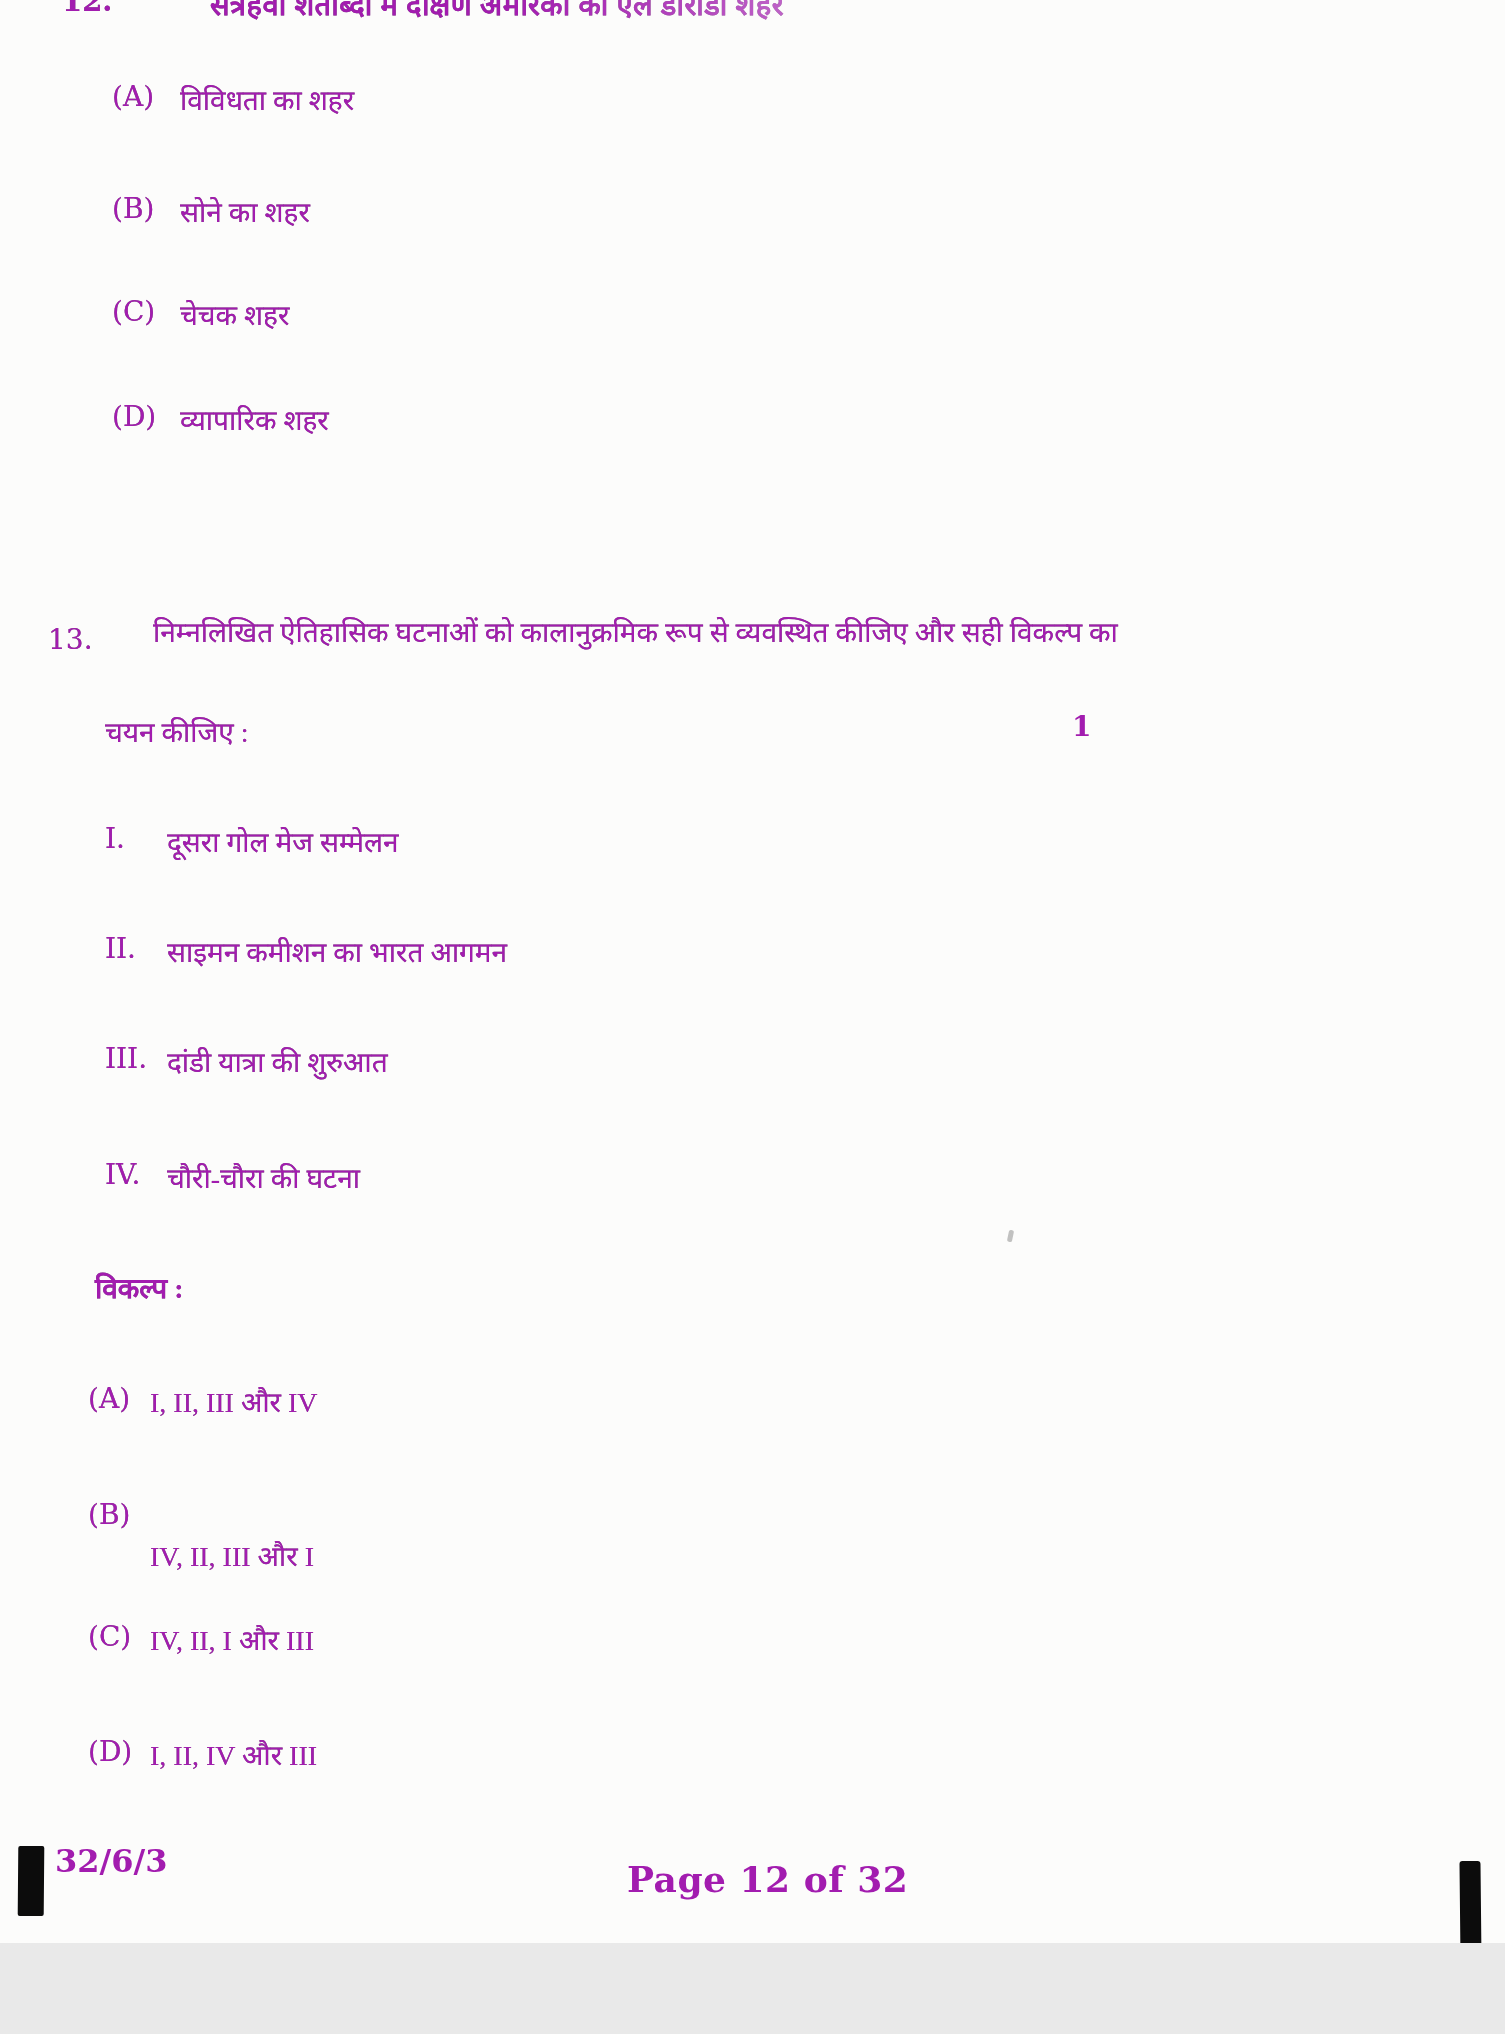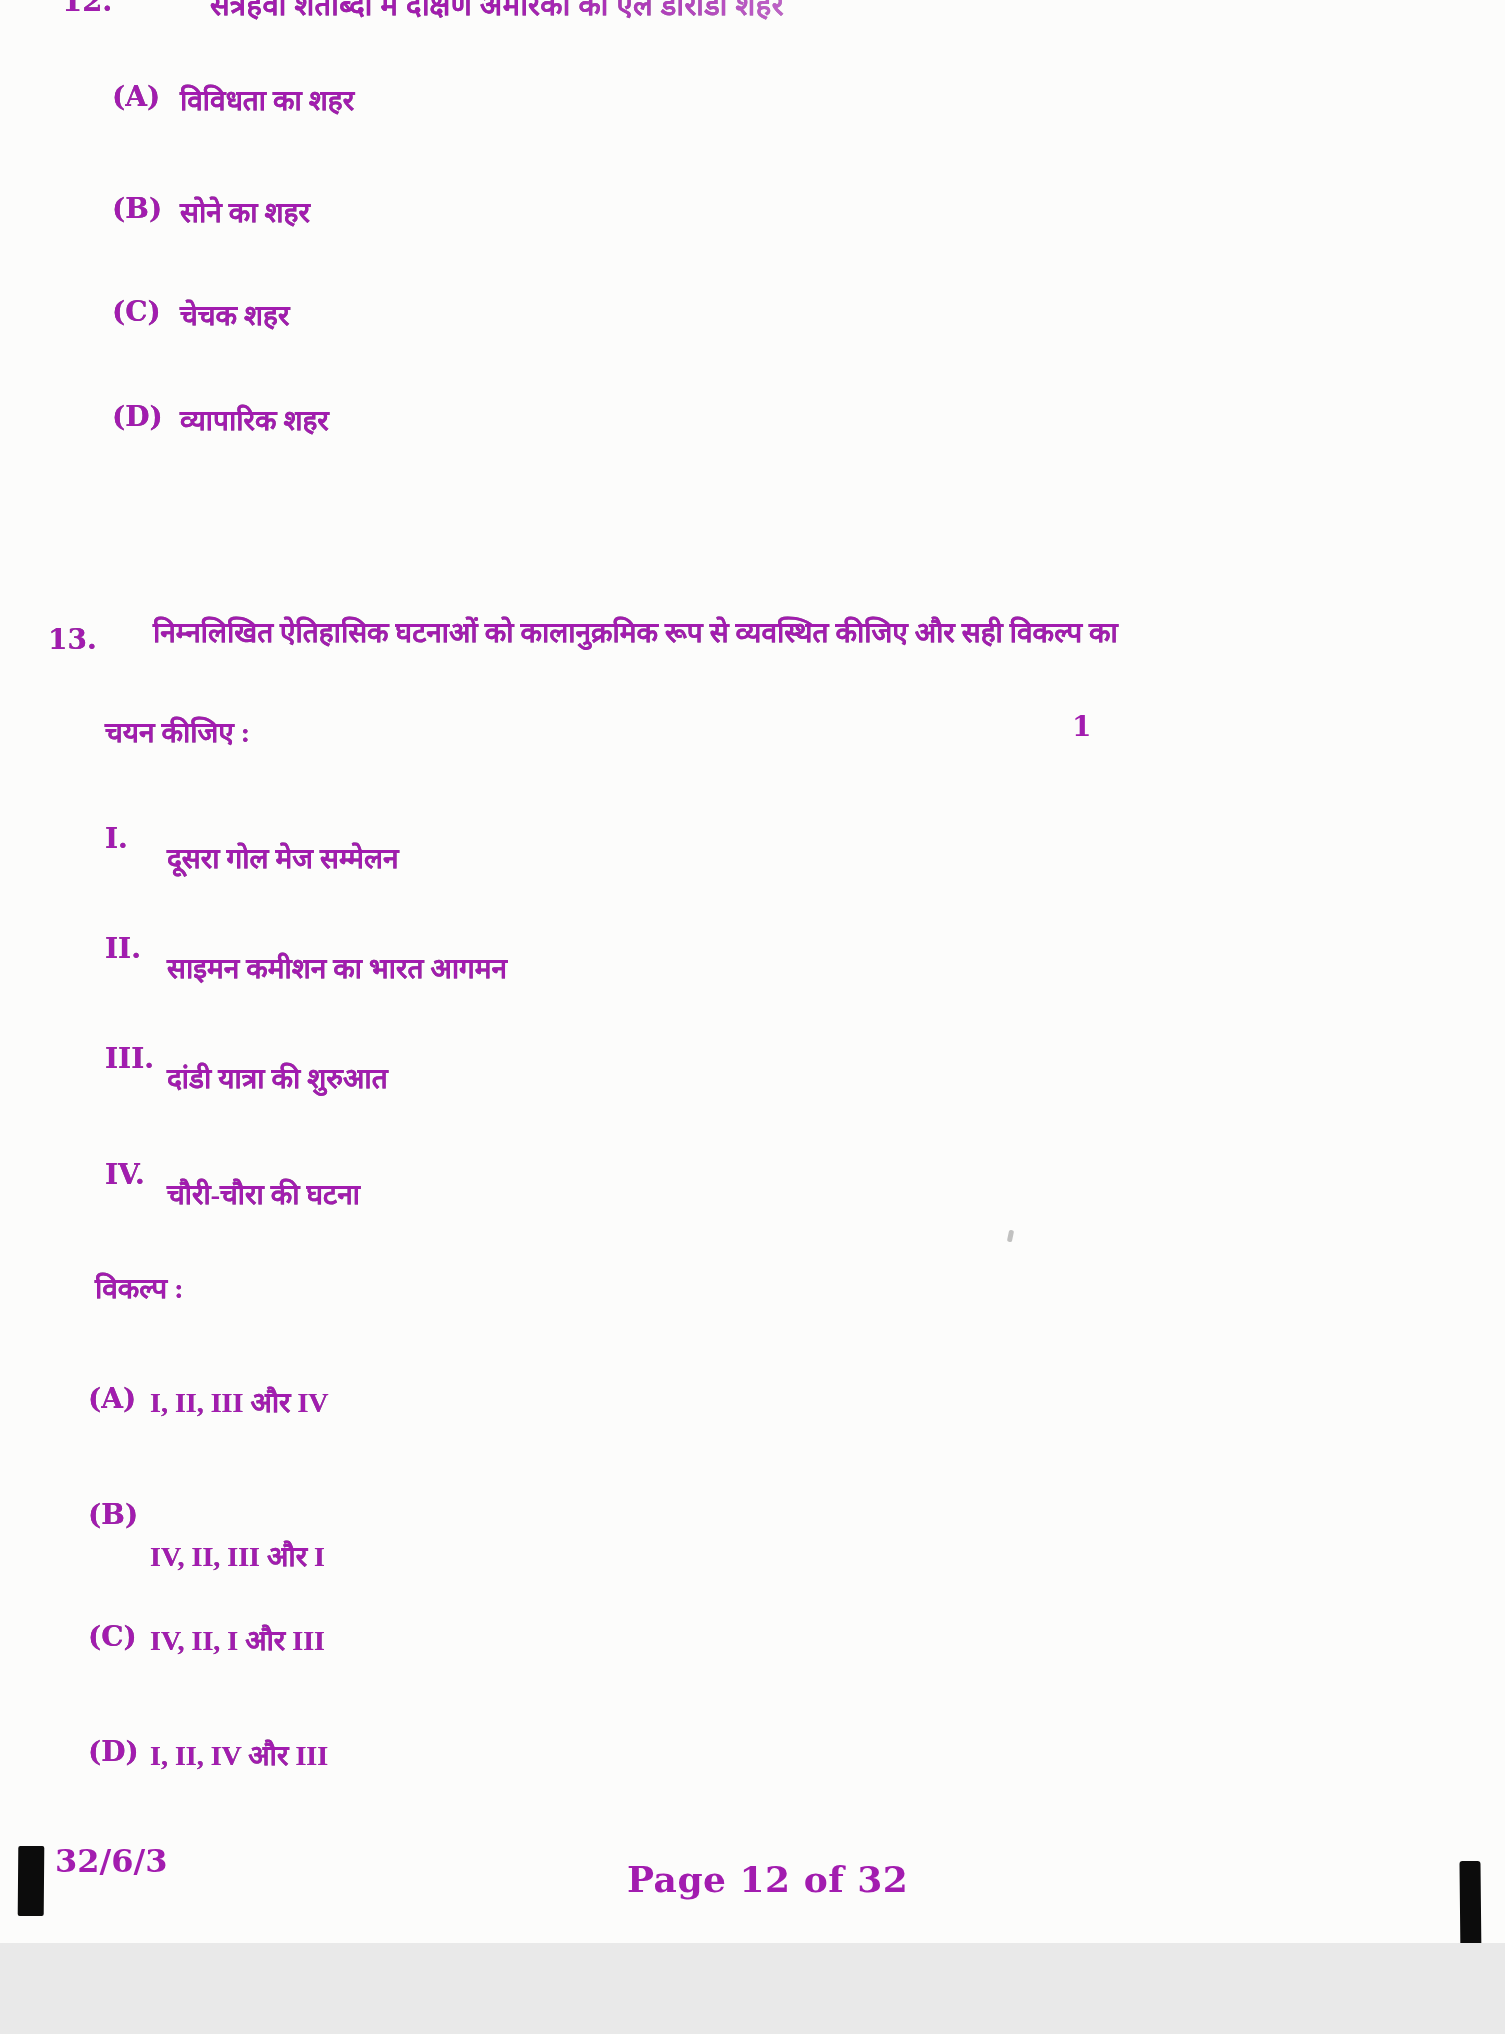--- a/index.html
+++ b/index.html
@@ -6,40 +6,40 @@
   .page{
     position:relative;
     width:1505px;height:1943px;
     margin:0 auto;
     background:#fcfcfb;
     overflow:hidden;
     font-family:"Liberation Serif","DejaVu Serif",serif;
     color:#a21caf;
   }
   .abs{position:absolute;white-space:nowrap;}
-  .ink{font-weight:700;text-shadow:0 0 .6px rgba(10,10,10,.55);}
+  .ink{font-weight:400;text-shadow:0 0 .6px rgba(10,10,10,.55);}
   .qnum{font-family:"DejaVu Serif","Liberation Serif",serif;}
   
   .q12-stem-row{
     top:-16px;left:0;width:1100px;height:46px;
     font-size:29px;font-weight:700;
     filter:blur(.5px);
     -webkit-mask-image:linear-gradient(to right,#000 0%,#000 46%,rgba(0,0,0,.8) 64%,rgba(0,0,0,.35) 92%,rgba(0,0,0,.25) 100%);
             mask-image:linear-gradient(to right,#000 0%,#000 46%,rgba(0,0,0,.8) 64%,rgba(0,0,0,.35) 92%,rgba(0,0,0,.25) 100%);
   }
   .q12-num{position:absolute;left:62px;top:0;}
   .q12-text{position:absolute;left:210px;top:0;letter-spacing:.5px;}
   
   .opt{font-size:28px;}
   .opt .lbl{position:absolute;left:0;top:0;font-family:"DejaVu Serif","Liberation Serif",serif;}
   .opt .txt{position:absolute;left:68px;top:0;}
   
   .item{font-size:28px;}
   .item .rn{position:absolute;left:0;top:0;font-family:"DejaVu Serif","Liberation Serif",serif;}
-  .item .txt{position:absolute;left:62px;top:16px;}
+  .item .txt{position:absolute;left:62px;top:0;}
   .stem{font-size:28px;}
   .marks{font-size:28px;font-weight:700;font-family:"DejaVu Serif","Liberation Serif",serif;}
   .opts-heading{font-size:28px;font-weight:700;}
   
   .footer-code{font-size:32px;font-weight:700;font-family:"DejaVu Serif","Liberation Serif",serif;}
   .footer-page{font-size:36px;font-weight:700;font-family:"DejaVu Serif","Liberation Serif",serif;letter-spacing:.5px;}
   .bar{position:absolute;background:#0c0c0c;}
   .bar-left{left:18px;top:1846px;width:26px;height:70px;border-radius:2px;transform:rotate(.5deg);}
   .bar-right{left:1460px;top:1861px;width:21px;height:101px;border-radius:3px;transform:rotate(-.6deg);}
   .speck{position:absolute;left:1008px;top:1230px;width:5px;height:12px;background:#9a9a9a;border-radius:2px;transform:rotate(12deg);opacity:.6;}

